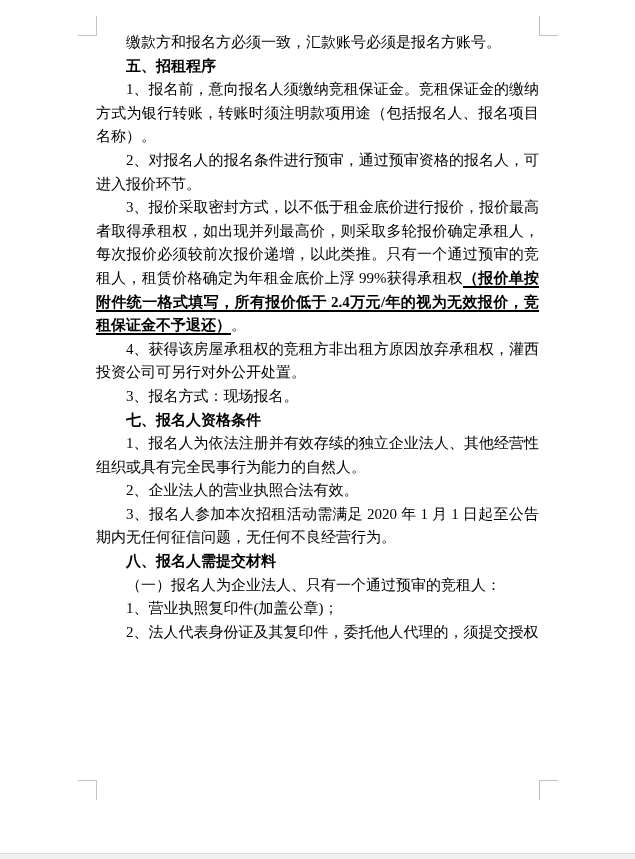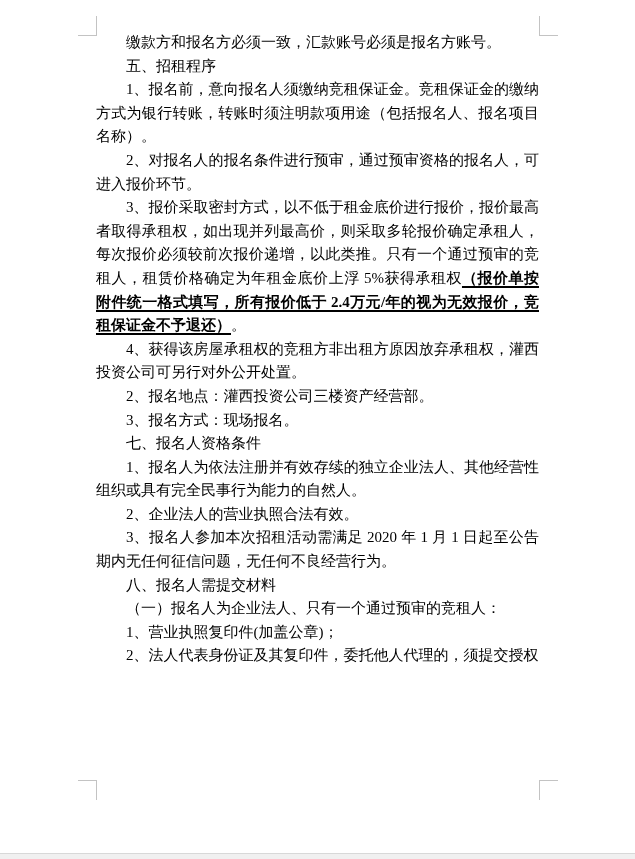--- a/index.html
+++ b/index.html
@@ -15,21 +15,21 @@
   .mark.tr{left:539px;top:16px;border-left-width:1px;border-bottom-width:1px;}
   .mark.bl{left:78px;top:780px;border-right-width:1px;border-top-width:1px;}
   .mark.br{left:539px;top:780px;border-left-width:1px;border-top-width:1px;}
   
   .content{
     position:absolute;left:96px;top:31px;width:443px;
     font-size:15px;line-height:23.6px;color:#000;
     text-align:justify;
   }
   .content p{margin:0;padding:0;text-indent:2em;}
-  .hd{font-weight:normal;}
+  .hd{font-weight:bold;}
   .bu{font-weight:bold;text-decoration:underline;text-decoration-thickness:1.5px;text-underline-offset:3px;}
   .blue{color:#0000ff;}
   
   .bottom-strip{
     position:absolute;left:0;bottom:0;width:635px;height:6px;
     background:#f0f0f0;border-top:1px solid #d8d8d8;box-sizing:border-box;
   }
 </style>
 </head>
 <body>
@@ -39,23 +39,22 @@
   <div class="mark tl"></div>
   <div class="mark tr"></div>
   <div class="mark bl"></div>
   <div class="mark br"></div>
 
   <div class="content">
     <p><span>缴款方和报名方必须一致，汇款账号必须是报名方账号。</span></p>
     <p class="hd"><span>五、招租程序</span></p>
     <p><span>1、报名前，意向报名人须缴纳竞租保证金。竞租保证金的缴纳方式为银行转账，转账时须注明款项用途（包括报名人、报名项目名称）。</span></p>
     <p><span>2、对报名人的报名条件进行预审，通过预审资格的报名人，可进入报价环节。</span></p>
-    <p><span>3、报价采取密封方式，以不低于租金底价进行报价，报价最高者取得承租权，如出现并列最高价，则采取多轮报价确定承租人，每次报价必须较前次报价递增，以此类推。只有一个通过预审的竞租人，租赁价格确定为年租金底价上浮 5%获得承租权</span><span class="bu">（报价单按附件统一格式填写，所有报价低于 2.4万元/年的视为无效报价，竞租保证金不予退还）</span><span>。</span></p>
+    <p><span>3、报价采取密封方式，以不低于租金底价进行报价，报价最高者取得承租权，如出现并列最高价，则采取多轮报价确定承租人，每次报价必须较前次报价递增，以此类推。只有一个通过预审的竞租人，租赁价格确定为年租金底价上浮 99%获得承租权</span><span class="bu">（报价单按附件统一格式填写，所有报价低于 2.4万元/年的视为无效报价，竞租保证金不予退还）</span><span>。</span></p>
     <p><span>4、获得该房屋承租权的竞租方非出租方原因放弃承租权，灌西投资公司可另行对外公开处置。</span></p>
-    <p><span>2、报名地点：灌西投资公司三楼资产经营部。</span></p>
     <p><span>3、报名方式：现场报名。</span></p>
     <p class="hd"><span>七、报名人资格条件</span></p>
     <p><span>1、报名人为依法注册并有效存续的独立企业法人、其他经营性组织或具有完全民事行为能力的自然人。</span></p>
     <p><span>2、企业法人的营业执照合法有效。</span></p>
     <p><span>3、报名人参加本次招租活动需满足 2020 年 1 月 1 日起至公告期内无任何征信问题，无任何不良经营行为。</span></p>
     <p class="hd"><span>八、报名人需提交材料</span></p>
     <p><span>（一）报名人为企业法人、只有一个通过预审的竞租人：</span></p>
     <p><span>1、营业执照复印件(加盖公章)；</span></p>
     <p><span>2、法人代表身份证及其复印件，委托他人代理的，须提交授权</span></p>
   </div>

